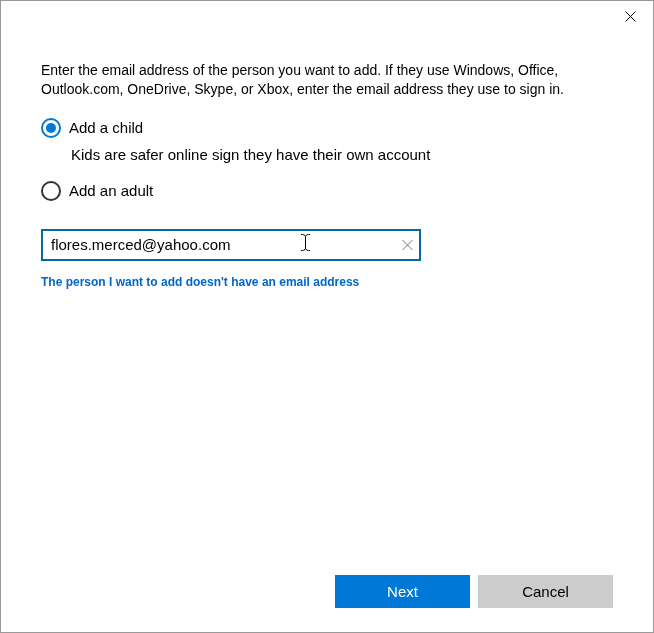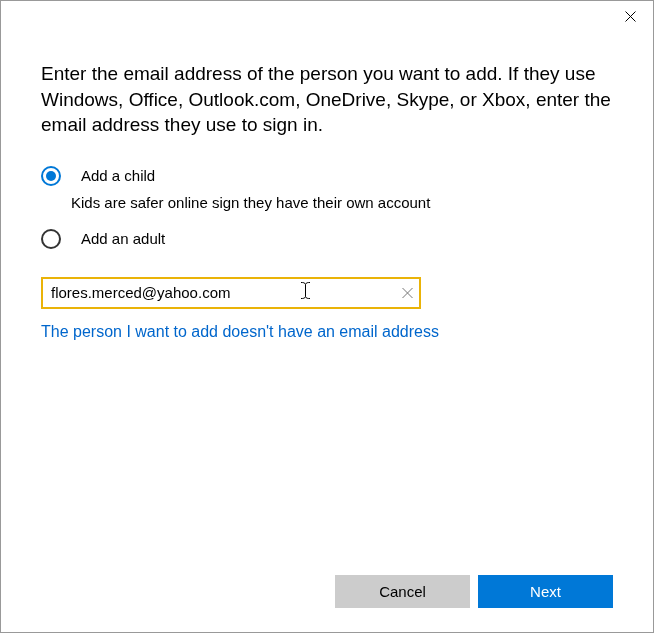--- a/index.html
+++ b/index.html
@@ -38,24 +38,24 @@
       padding: 30px 40px 0 40px;
     }
     .heading {
       font-size: 26px;
       font-weight: 400;
       color: #000;
       margin-top: 28px;
       margin-bottom: 20px;
     }
     .description {
-      font-size: 19px;
+      font-size: 14px;
       color: #000;
       line-height: 1.35;
-      margin-bottom: 28px;
+      margin-bottom: 19px;
     }
     .radio-group {
       margin-bottom: 20px;
     }
     .radio-row {
       display: flex;
       align-items: center;
       cursor: pointer;
       margin-bottom: 6px;
     }
@@ -72,39 +72,39 @@
     .radio-outer.selected {
       border-color: #0078d7;
     }
     .radio-inner {
       width: 10px;
       height: 10px;
       border-radius: 50%;
       background: #0078d7;
     }
     .radio-label {
-      margin-left: 20px;
+      margin-left: 8px;
       font-size: 15px;
     }
     .radio-sub {
       margin-left: 30px;
       font-size: 15px;
       color: #000;
       margin-top: 8px;
       margin-bottom: 18px;
     }
     .input-wrap {
       position: relative;
       width: 380px;
       margin-top: 28px;
     }
     .email-input {
       width: 100%;
       height: 32px;
-      border: 2px solid #eab308;
+      border: 2px solid #0369a1;
       padding: 4px 30px 4px 8px;
       font-size: 15px;
       font-family: inherit;
       outline: none;
       color: #000;
     }
     .input-clear {
       position: absolute;
       right: 8px;
       top: 50%;
@@ -118,24 +118,25 @@
       left: 260px;
       top: 50%;
       transform: translateY(-50%);
       pointer-events: none;
       color: #000;
       font-size: 17px;
       font-family: serif;
     }
     .link {
       color: #0066cc;
-      font-size: 16px;
+      font-size: 12px;
       margin-top: 14px;
       cursor: pointer;
       display: inline-block;
+      font-weight: bold;
     }
     .footer {
       position: absolute;
       bottom: 24px;
       right: 40px;
       display: flex;
       gap: 8px;
     }
     .btn {
       width: 135px;
@@ -196,15 +197,15 @@
       <svg width="9" height="18" viewBox="0 0 9 18">
         <path d="M0,1 C2,1 4,1 4.5,3 C5,1 7,1 9,1 M4.5,3 L4.5,15 M0,17 C2,17 4,17 4.5,15 C5,17 7,17 9,17" stroke="#000" stroke-width="1" fill="none"></path>
       </svg>
     </span>
   </div>
 
   <div class="link">The person I want to add doesn't have an email address</div>
 </div>
 
 <div class="footer">
+  <button class="btn btn-primary">Next</button>
   <button class="btn btn-secondary">Cancel</button>
-  <button class="btn btn-primary">Next</button>
 </div>
 
 </body></html>

